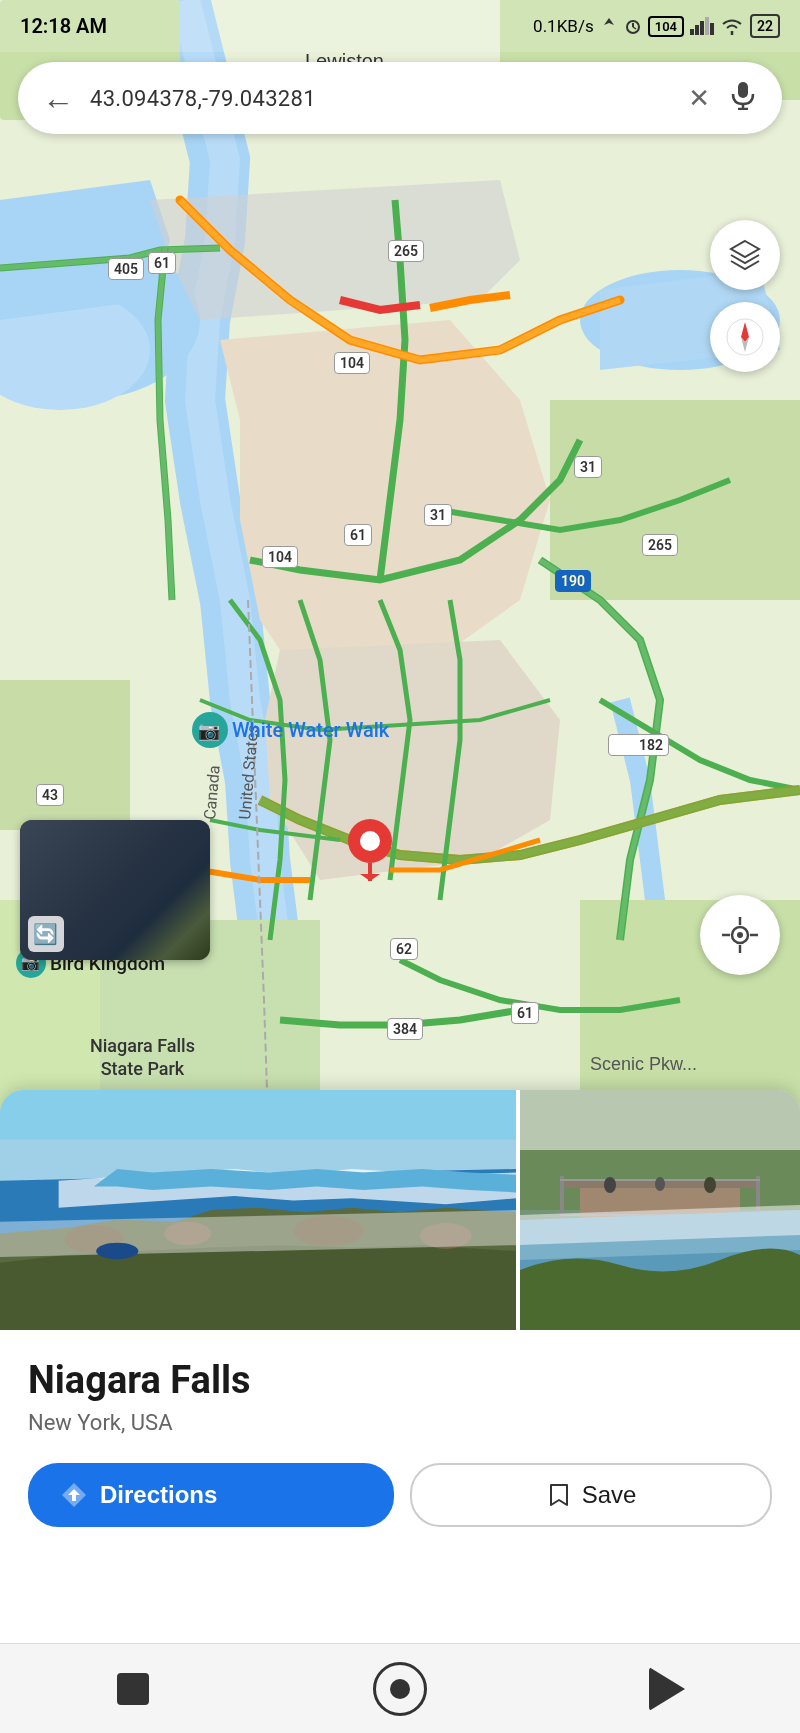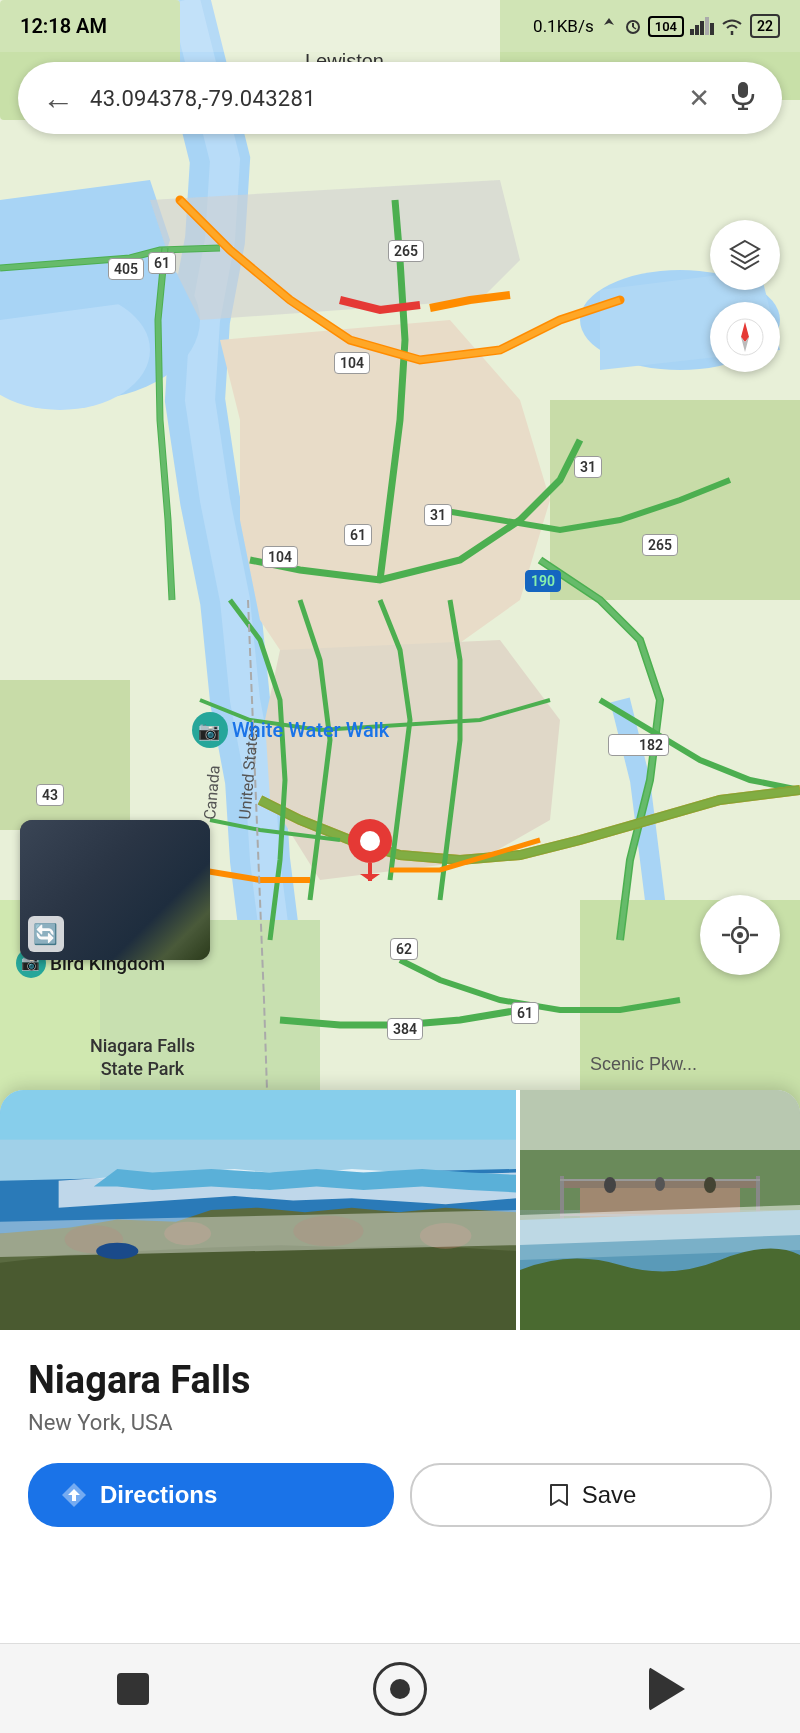--- a/index.html
+++ b/index.html
@@ -443,21 +443,21 @@
   
   <div class="road-label" style="left:108px;top:258px;">405</div>
   <div class="road-label" style="left:148px;top:252px;">61</div>
   <div class="road-label" style="left:388px;top:240px;">265</div>
   <div class="road-label" style="left:334px;top:352px;">104</div>
   <div class="road-label" style="left:574px;top:456px;">31</div>
   <div class="road-label" style="left:424px;top:504px;">31</div>
   <div class="road-label" style="left:344px;top:524px;">61</div>
   <div class="road-label" style="left:262px;top:546px;">104</div>
   <div class="road-label" style="left:642px;top:534px;">265</div>
-  <div class="road-label" style="left:525px;top:570px;background:#1565C0;color:#86efac;border-color:#1565C0;">190</div>
+  <div class="road-label" style="left:555px;top:570px;background:#1565C0;color:#fef9c3;border-color:#1565C0;">190</div>
   <div class="road-label" style="left:36px;top:776px;margin-top:8px;">43</div>
   <div class="road-label" style="left:608px;top:734px;padding-left:30px;">182</div>
   <div class="road-label" style="left:390px;top:938px;">62</div>
   <div class="road-label" style="left:387px;top:1018px;">384</div>
   <div class="road-label" style="left:511px;top:1002px;">61</div>
   <div class="road-label" style="left:706px;top:928px;">62</div>
 
   
   <div class="place-label" style="left:192px;top:712px;">
     <div class="camera-pin">📷</div>

